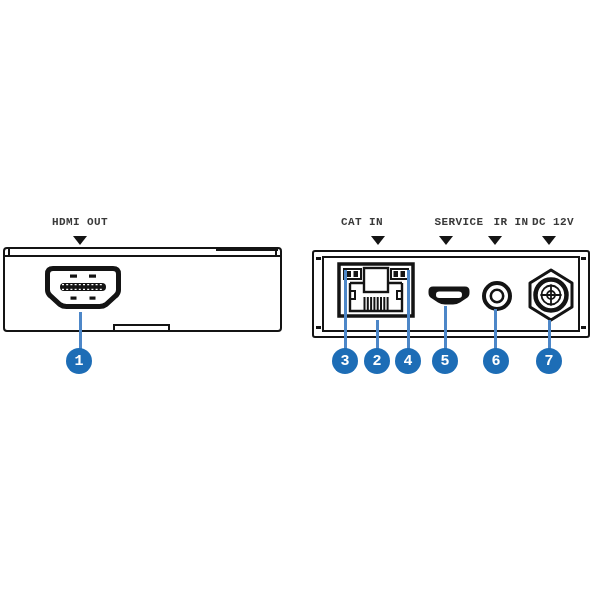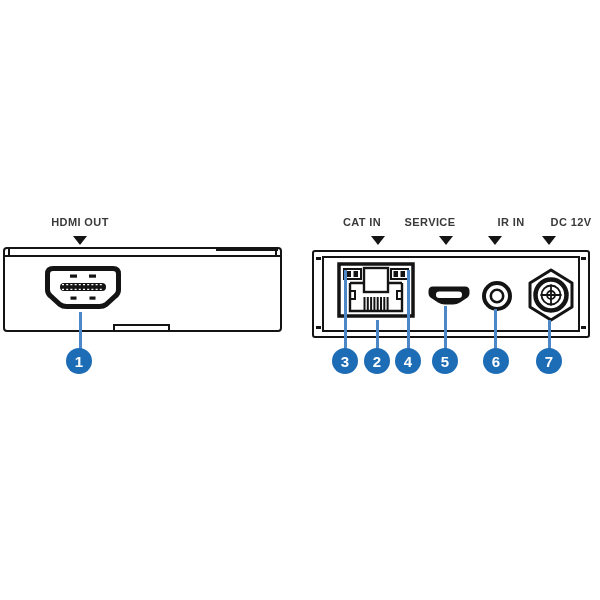--- a/index.html
+++ b/index.html
@@ -3,21 +3,21 @@
 <meta charset="utf-8">
 <style>
   :root{
     --blue:#1d6db6;
     --line:#4d87c8;
     --ink:#141414;
     --label:#3a3a3a;
   }
   html,body{margin:0;padding:0;background:#fff;}
   .canvas{position:relative;width:600px;height:600px;background:#ffffff;overflow:hidden;
-          font-family:Liberation Sans, sans-serif;}
+          font-family:Liberation Mono, monospace;}
   .label{position:absolute;top:216px;transform:translateX(-50%);
          font-size:11px;font-weight:bold;letter-spacing:.4px;color:var(--label);white-space:nowrap;}
   .tri{position:absolute;top:236px;transform:translateX(-50%);width:0;height:0;
        border-left:7px solid transparent;border-right:7px solid transparent;
        border-top:9px solid var(--ink);}
   .device{position:absolute;border:2px solid var(--ink);background:#fff;box-sizing:border-box;}
   .device-front{left:3px;top:247px;width:279px;height:85px;border-radius:4px;}
   .device-rear{left:312px;top:250px;width:278px;height:88px;border-radius:3px;}
   .seam{position:absolute;left:0;right:0;top:6px;height:2px;background:var(--ink);}
   .tick{position:absolute;top:0;width:2px;height:6px;background:var(--ink);}
@@ -63,27 +63,27 @@
 
     <div class="tab"></div>
   </div>
 
   <div class="cline" style="left:79px;top:312px;height:37px;"></div>
   <div class="callout" style="left:66px;">1</div>
 
   <div class="label" style="left:362px;">CAT IN</div>
   <div class="tri" style="left:378px;"></div>
 
-  <div class="label" style="left:430px;">SERVICE</div>
+  <div class="label" style="left:459px;">SERVICE</div>
   <div class="tri" style="left:446px;"></div>
 
   <div class="label" style="left:495px;margin-left:16px;">IR IN</div>
   <div class="tri" style="left:495px;"></div>
 
-  <div class="label" style="left:571px;">DC 12V</div>
+  <div class="label" style="left:553px;">DC 12V</div>
   <div class="tri" style="left:549px;"></div>
 
   <div class="device device-rear">
     <div class="face"></div>
     <div class="mark lt"></div>
     <div class="mark lb"></div>
     <div class="mark rt"></div>
     <div class="mark rb"></div>
 
     <svg class="port" style="left:23px;top:10px;" width="78" height="56" viewBox="0 0 78 56">

